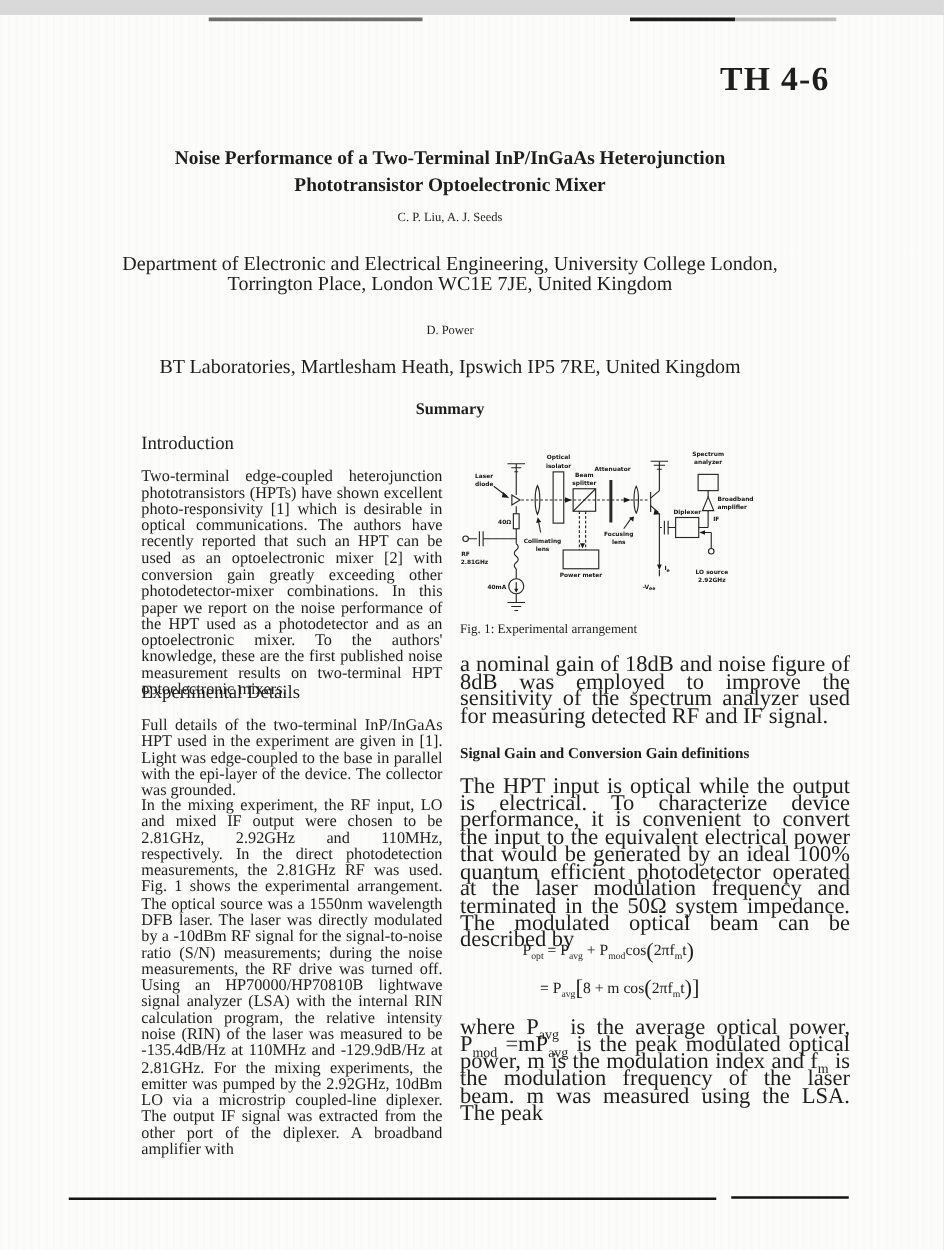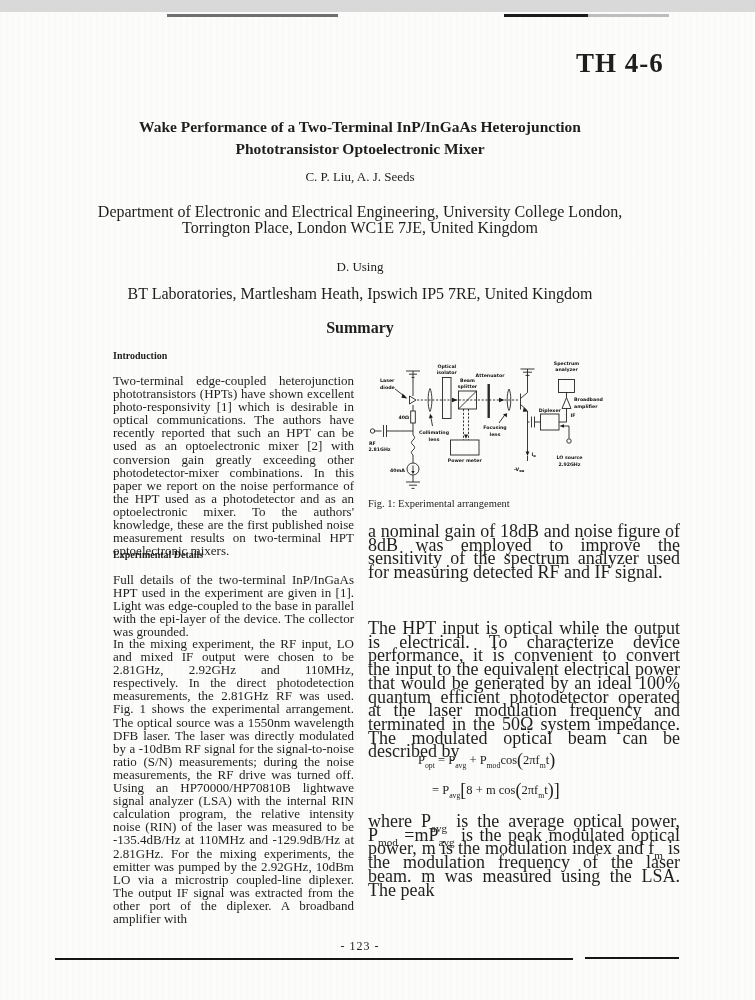--- a/index.html
+++ b/index.html
@@ -6,26 +6,26 @@
   .page{position:relative;width:755px;height:1000px;margin:12px auto;background:#fcfcfb;
         font-family:"Liberation Serif",serif;color:#1e1e1e;overflow:hidden;
         background-image:repeating-linear-gradient(90deg,rgba(60,60,60,0.012) 0 2px,rgba(0,0,0,0) 2px 6px);}
   .abs{position:absolute;}
   .ctr{text-align:center;}
   .just{text-align:justify;}
   p{margin:0;}
   sub{font-size:0.62em;line-height:0;}
   .code{font-size:27px;font-weight:bold;letter-spacing:1px;}
   .title{font-size:15.5px;font-weight:bold;}
-  .auth{font-size:13px;}
+  .auth{font-size:10px;}
   .affil{font-size:16px;}
-  .h-sec{font-size:16px;font-weight:bold;}
+  .h-sec{font-size:13px;font-weight:bold;}
   .lcol{width:241px;font-size:13px;line-height:13.1px;}
   .rcol{width:312px;font-size:18px;line-height:13.7px;}
-  .lhead{font-size:10px;font-weight:bold;}
+  .lhead{font-size:15px;font-weight:normal;}
   .rhead{font-size:12.1px;font-weight:bold;}
   .figcap{font-size:10.5px;}
   .eq{font-size:12.5px;white-space:nowrap;}
   .eq .big{font-size:18px;font-weight:400;vertical-align:-2px;}
   .pgnum{font-size:12px;letter-spacing:1px;}
   .scanline{background:#151515;}
   svg text{font-family:"DejaVu Sans",sans-serif;font-size:4.7px;font-weight:700;fill:#141414;}
   svg .w{stroke:#242424;stroke-width:0.9;fill:none;}
   svg .f{fill:#1d1d1d;stroke:none;}
 </style>
@@ -33,27 +33,27 @@
 <body>
 
 <div class="page">
 
   <div class="abs" style="left:167px;top:2px;width:171px;height:3px;background:#6f6f6f;"></div>
   <div class="abs" style="left:504px;top:2px;width:84px;height:3px;background:#1b1b1b;"></div>
   <div class="abs" style="left:588px;top:2px;width:81px;height:3px;background:#bdbdbd;"></div>
 
   <div class="abs code" style="left:576px;top:36px;">TH 4-6</div>
 
-  <div class="abs ctr title" style="left:20px;top:106px;width:680px;">Wake Performance of a Two-Terminal InP/InGaAs Heterojunction</div>
+  <div class="abs ctr title" style="left:20px;top:106px;width:680px;">Noise Performance of a Two-Terminal InP/InGaAs Heterojunction</div>
   <div class="abs ctr title" style="left:20px;top:128px;width:680px;">Phototransistor Optoelectronic Mixer</div>
 
   <div class="abs ctr auth" style="left:20px;top:157px;width:680px;">C. P. Liu, A. J. Seeds</div>
   <div class="abs ctr affil" style="left:20px;top:191px;width:680px;">Department of Electronic and Electrical Engineering, University College London,</div>
   <div class="abs ctr affil" style="left:20px;top:207px;width:680px;">Torrington Place, London WC1E 7JE, United Kingdom</div>
-  <div class="abs ctr auth" style="left:20px;top:247px;width:680px;">D. Using</div>
+  <div class="abs ctr auth" style="left:20px;top:247px;width:680px;">D. Power</div>
   <div class="abs ctr affil" style="left:20px;top:273px;width:680px;">BT Laboratories, Martlesham Heath, Ipswich IP5 7RE, United Kingdom</div>
 
   <div class="abs ctr h-sec" style="left:20px;top:307px;width:680px;">Summary</div>
 
   <div class="abs lcol lhead" style="left:113px;top:337px;">Introduction</div>
   <p class="abs lcol just" style="left:113px;top:362px;">Two-terminal edge-coupled heterojunction phototransistors (HPTs) have shown excellent photo-responsivity [1] which is desirable in optical communications. The authors have recently reported that such an HPT can be used as an optoelectronic mixer [2] with conversion gain greatly exceeding other photodetector-mixer combinations. In this paper we report on the noise performance of the HPT used as a photodetector and as an optoelectronic mixer. To the authors' knowledge, these are the first published noise measurement results on two-terminal HPT optoelectronic mixers.</p>
   <div class="abs lcol lhead" style="left:113px;top:536px;">Experimental Details</div>
   <p class="abs lcol just" style="left:113px;top:561px;">Full details of the two-terminal InP/InGaAs HPT used in the experiment are given in [1]. Light was edge-coupled to the base in parallel with the epi-layer of the device. The collector was grounded.</p>
   <p class="abs lcol just" style="left:113px;top:625px;">In the mixing experiment, the RF input, LO and mixed IF output were chosen to be 2.81GHz, 2.92GHz and 110MHz, respectively. In the direct photodetection measurements, the 2.81GHz RF was used. Fig. 1 shows the experimental arrangement. The optical source was a 1550nm wavelength DFB laser. The laser was directly modulated by a -10dBm RF signal for the signal-to-noise ratio (S/N) measurements; during the noise measurements, the RF drive was turned off. Using an HP70000/HP70810B lightwave signal analyzer (LSA) with the internal RIN calculation program, the relative intensity noise (RIN) of the laser was measured to be -135.4dB/Hz at 110MHz and -129.9dB/Hz at 2.81GHz. For the mixing experiments, the emitter was pumped by the 2.92GHz, 10dBm LO via a microstrip coupled-line diplexer. The output IF signal was extracted from the other port of the diplexer. A broadband amplifier with</p>
 
@@ -172,30 +172,30 @@
       <path class="w" d="M196,71 H201 M201,71 V83.5"></path>
       <circle class="w" cx="201" cy="86" r="2.2"></circle>
       <text x="201.5" y="104" text-anchor="middle">LO source</text>
       <text x="201.5" y="110.5" text-anchor="middle">2.92GHz</text>
     </g>
   </svg>
 
   <div class="abs figcap" style="left:368px;top:486px;">Fig. 1: Experimental arrangement</div>
 
   <p class="abs rcol just" style="left:368px;top:513px;">a nominal gain of 18dB and noise figure of 8dB was employed to improve the sensitivity of the spectrum analyzer used for measuring detected RF and IF signal.</p>
+  <div class="abs rcol rhead" style="left:368px;top:584px;">Signal Gain and Conversion Gain definitions</div>
   <p class="abs rcol just" style="left:368px;top:610px;">The HPT input is optical while the output is electrical. To characterize device performance, it is convenient to convert the input to the equivalent electrical power that would be generated by an ideal 100% quantum efficient photodetector operated at the laser modulation frequency and terminated in the 50Ω system impedance. The modulated optical beam can be described by</p>
 
   <div class="abs eq" style="left:418px;top:738px;">
     <span>P</span><sub>opt</sub><span> = P</span><sub>avg</sub><span> + P</span><sub>mod</sub><span>cos</span><span class="big">(</span><span>2πf</span><sub>m</sub><span>t</span><span class="big">)</span>
   </div>
   <div class="abs eq" style="left:432px;top:768px;">
     <span>= P</span><sub>avg</sub><span class="big">[</span><span>8 + m cos</span><span class="big">(</span><span>2πf</span><sub>m</sub><span>t</span><span class="big">)</span><span class="big">]</span>
   </div>
 
   <p class="abs rcol just" style="left:368px;top:803px;">
     <span>where P</span><sub>avg</sub><span> is the average optical power, P</span><sub>mod</sub><span> =mP</span><sub>avg</sub><span> is the peak modulated optical power, m is the modulation index and f</span><sub>m</sub><span> is the modulation frequency of the laser beam.  m was measured using the LSA.  The peak</span>
   </p>
 
-  <div class="abs ctr pgnum" style="left:20px;top:927px;width:680px;">- 123 -</div>
   <div class="abs scanline" style="left:55px;top:946px;width:518px;height:2px;"></div>
   <div class="abs scanline" style="left:585px;top:945px;width:94px;height:2px;"></div>
 
 </div>
 
 </body></html>

